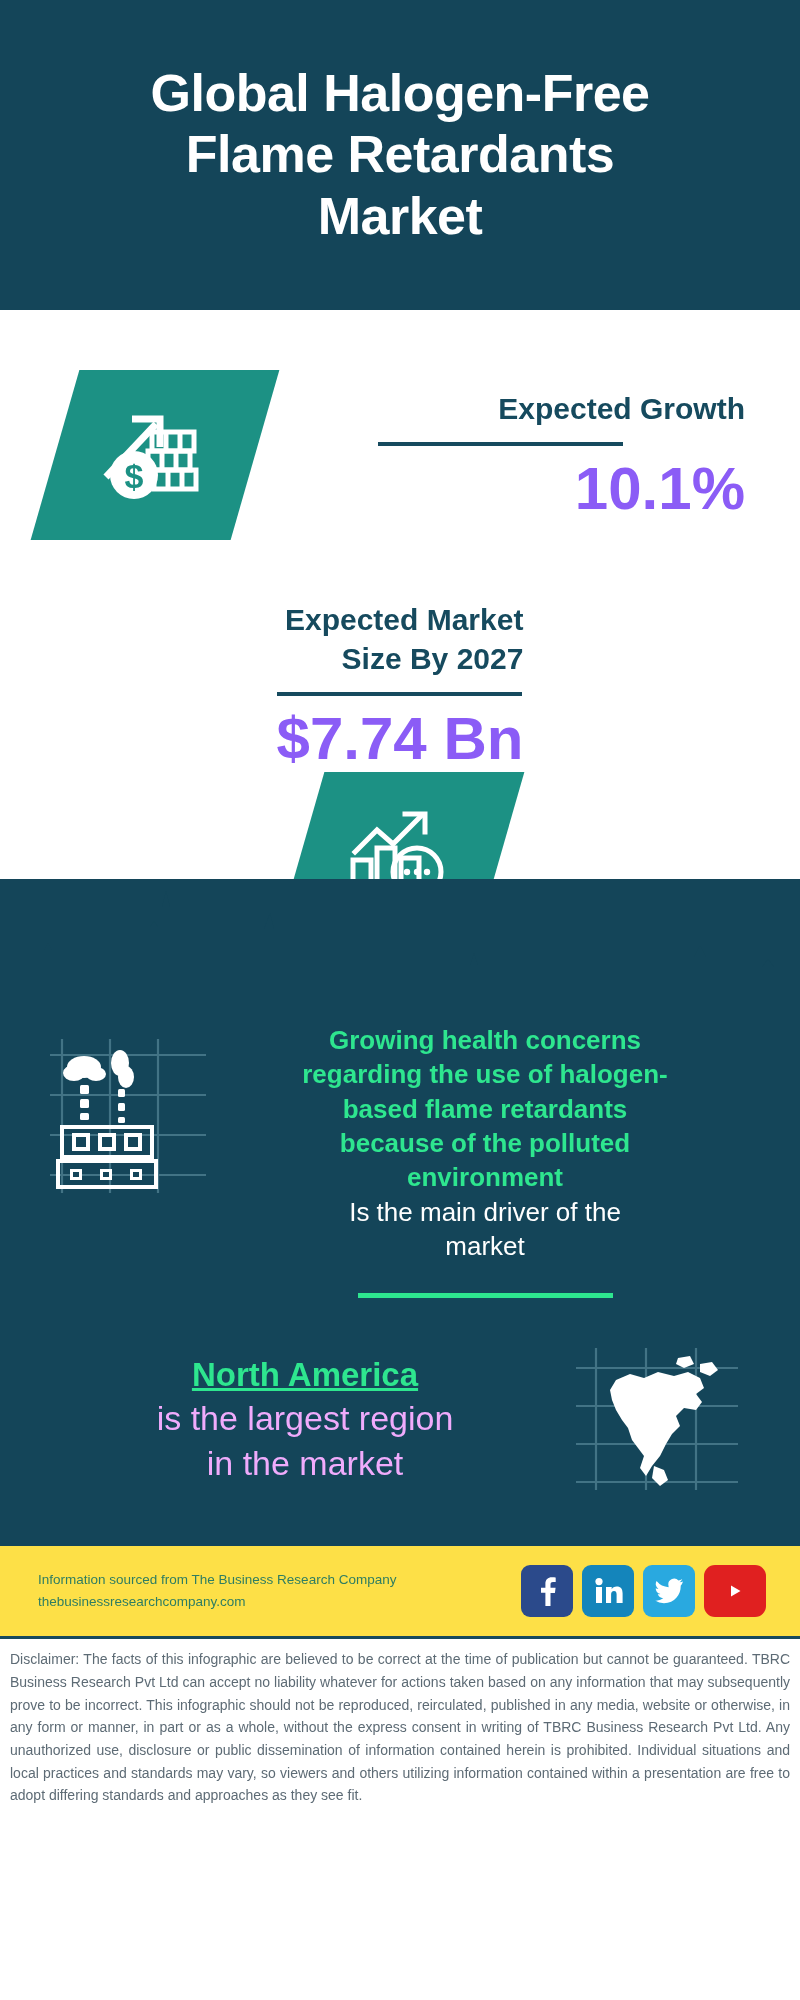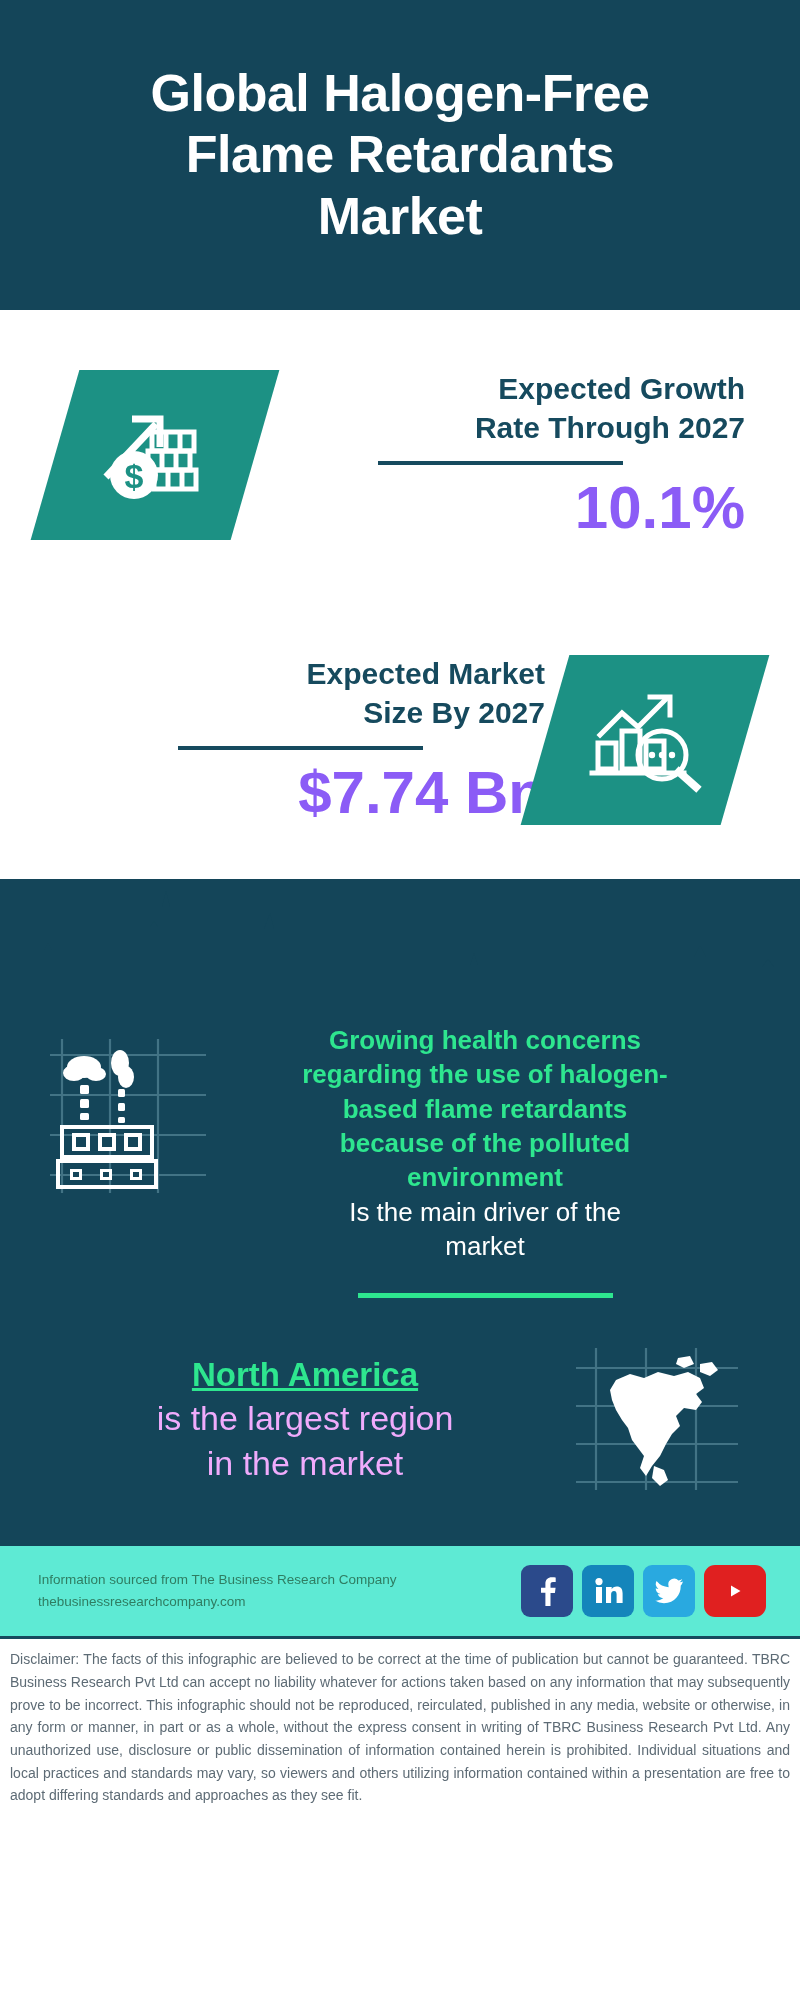--- a/index.html
+++ b/index.html
@@ -29,21 +29,21 @@
   }
 
   
   .white-zone { background:#ffffff; }
 
   .stat-row {
     display:flex; align-items:center;
     padding:0 55px;
   }
   .stat-row.rowA { height:290px; }
-  .stat-row.rowB { height:280px; }
+  .stat-row.rowB { height:280px;flex-direction:column; }
 
   .para {
     width:200px; height:170px;
     background:#1c9184;
     flex:none;
     display:flex; align-items:center; justify-content:center;
     transform:skewX(-16deg);
     position:relative;
   }
   .para .glyph { transform:skewX(16deg); }
@@ -96,21 +96,21 @@
     display:flex; align-items:center;
     padding:46px 48px 40px 48px;
   }
   .region-copy { flex:1; text-align:center; }
   .region-hi { color:#2ee68f; font-size:33px; font-weight:bold; line-height:1.3;text-decoration:underline; }
   .region-lo { color:#f0abfc; font-size:34px; line-height:1.3; }
   .region-icon { width:190px; flex:none; display:flex; justify-content:center; }
 
   
   .footer-bar {
-    background:#5eead4;
+    background:#fde047;
     height:92px;
     display:flex; align-items:center;
     padding:0 34px 0 38px;
     gap:5px;
     border-top:2px solid #144559;
   }
   .src-text { flex:1; }
   .src-text div {
     color:#2f7d62; font-size:13.5px; line-height:1.65;
   }
@@ -170,21 +170,20 @@
               <line x1="86" y1="71" x2="86" y2="90"></line>
             </g>
             <circle cx="38" cy="76" r="24" fill="#ffffff"></circle>
             <text x="38" y="89" font-size="34" font-weight="bold" fill="#1c9184" text-anchor="middle" font-family="Liberation Sans, sans-serif">$</text>
           </svg>
         </span>
       </div>
       <div class="stat-text">
         <div class="stat-label">
           <span>Expected Growth</span><br>
-          <span>Rate Through 2027</span>
         </div>
         <div class="stat-rule"></div>
         <div class="stat-value">10.1%</div>
       </div>
     </div>
 
     <div class="stat-row rowB">
       <div class="stat-text">
         <div class="stat-label">
           <span>Expected Market</span><br>

